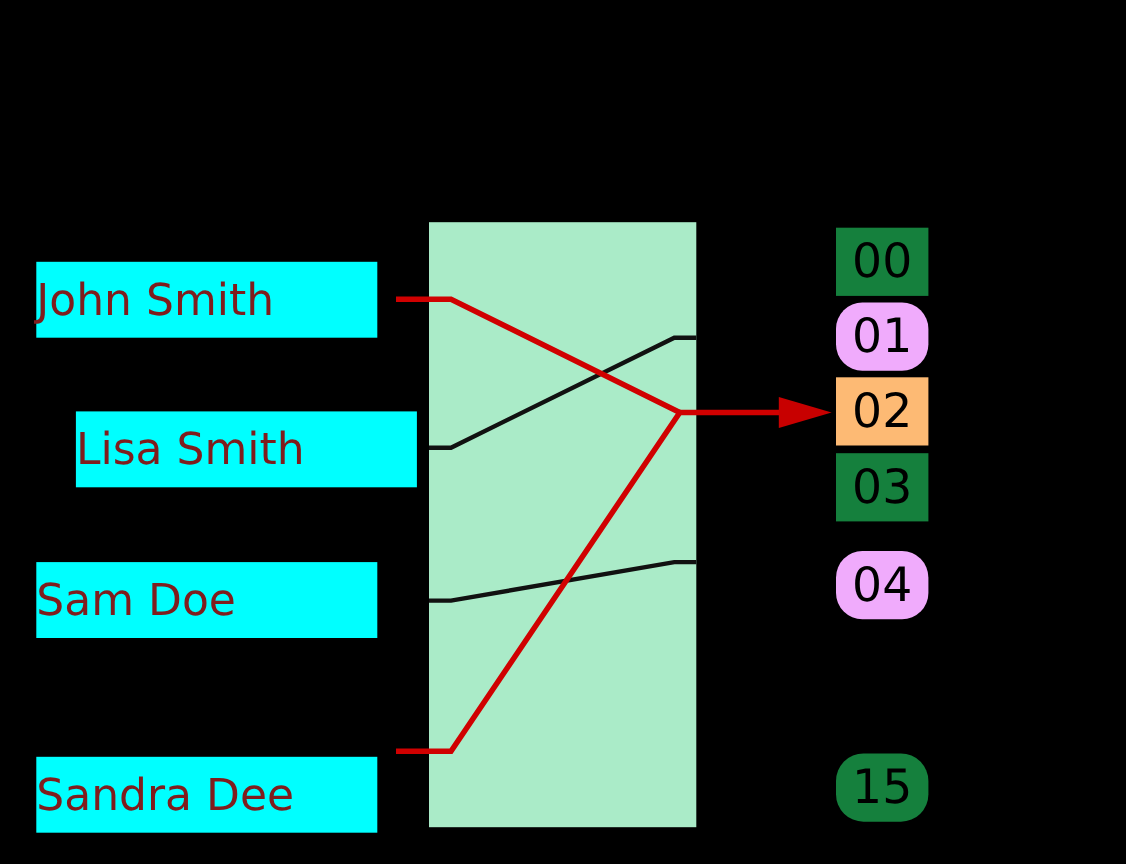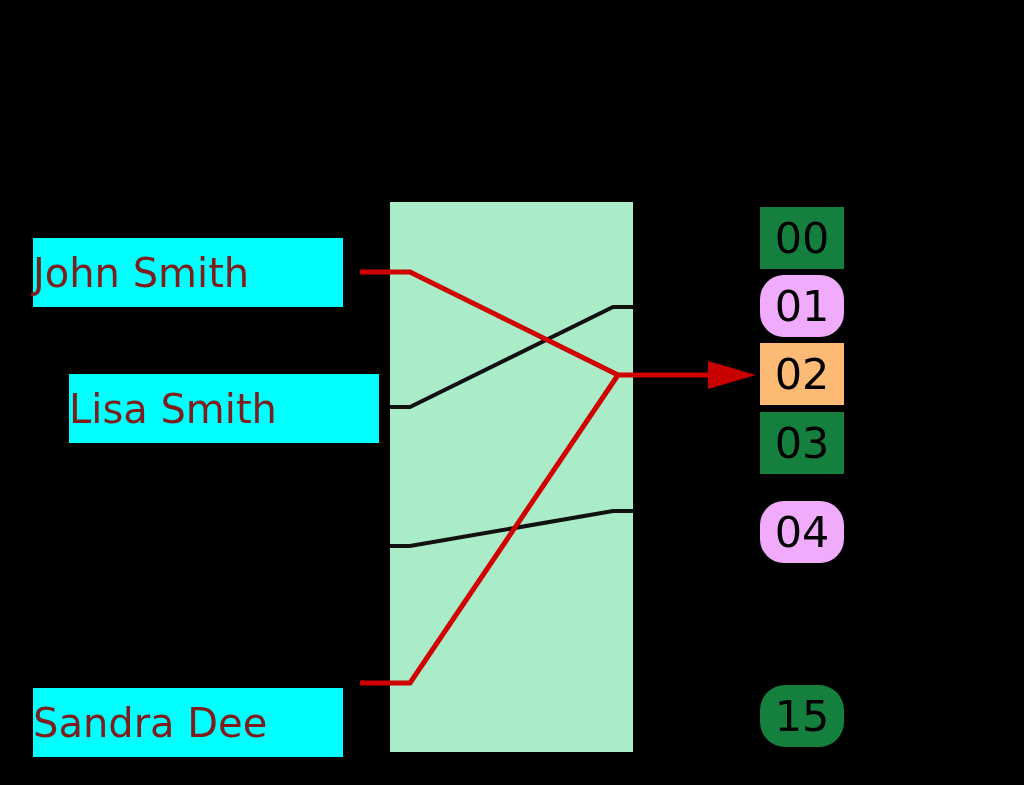--- a/index.html
+++ b/index.html
@@ -81,20 +81,23 @@
 <body>
 
 <div class="stage">
 
   <div class="key key--john">
     <span>John Smith</span>
   </div>
   <div class="key key--lisa">
     <span>Lisa Smith</span>
   </div>
+  <div class="key key--sam">
+    <span>Sam Doe</span>
+  </div>
   <div class="key key--sandra">
     <span>Sandra Dee</span>
   </div>
 
   <div class="hashbox"></div>
 
   <div class="bucket bucket--free bucket--b00">
     <span>00</span>
   </div>
   <div class="bucket bucket--used bucket--b01">

